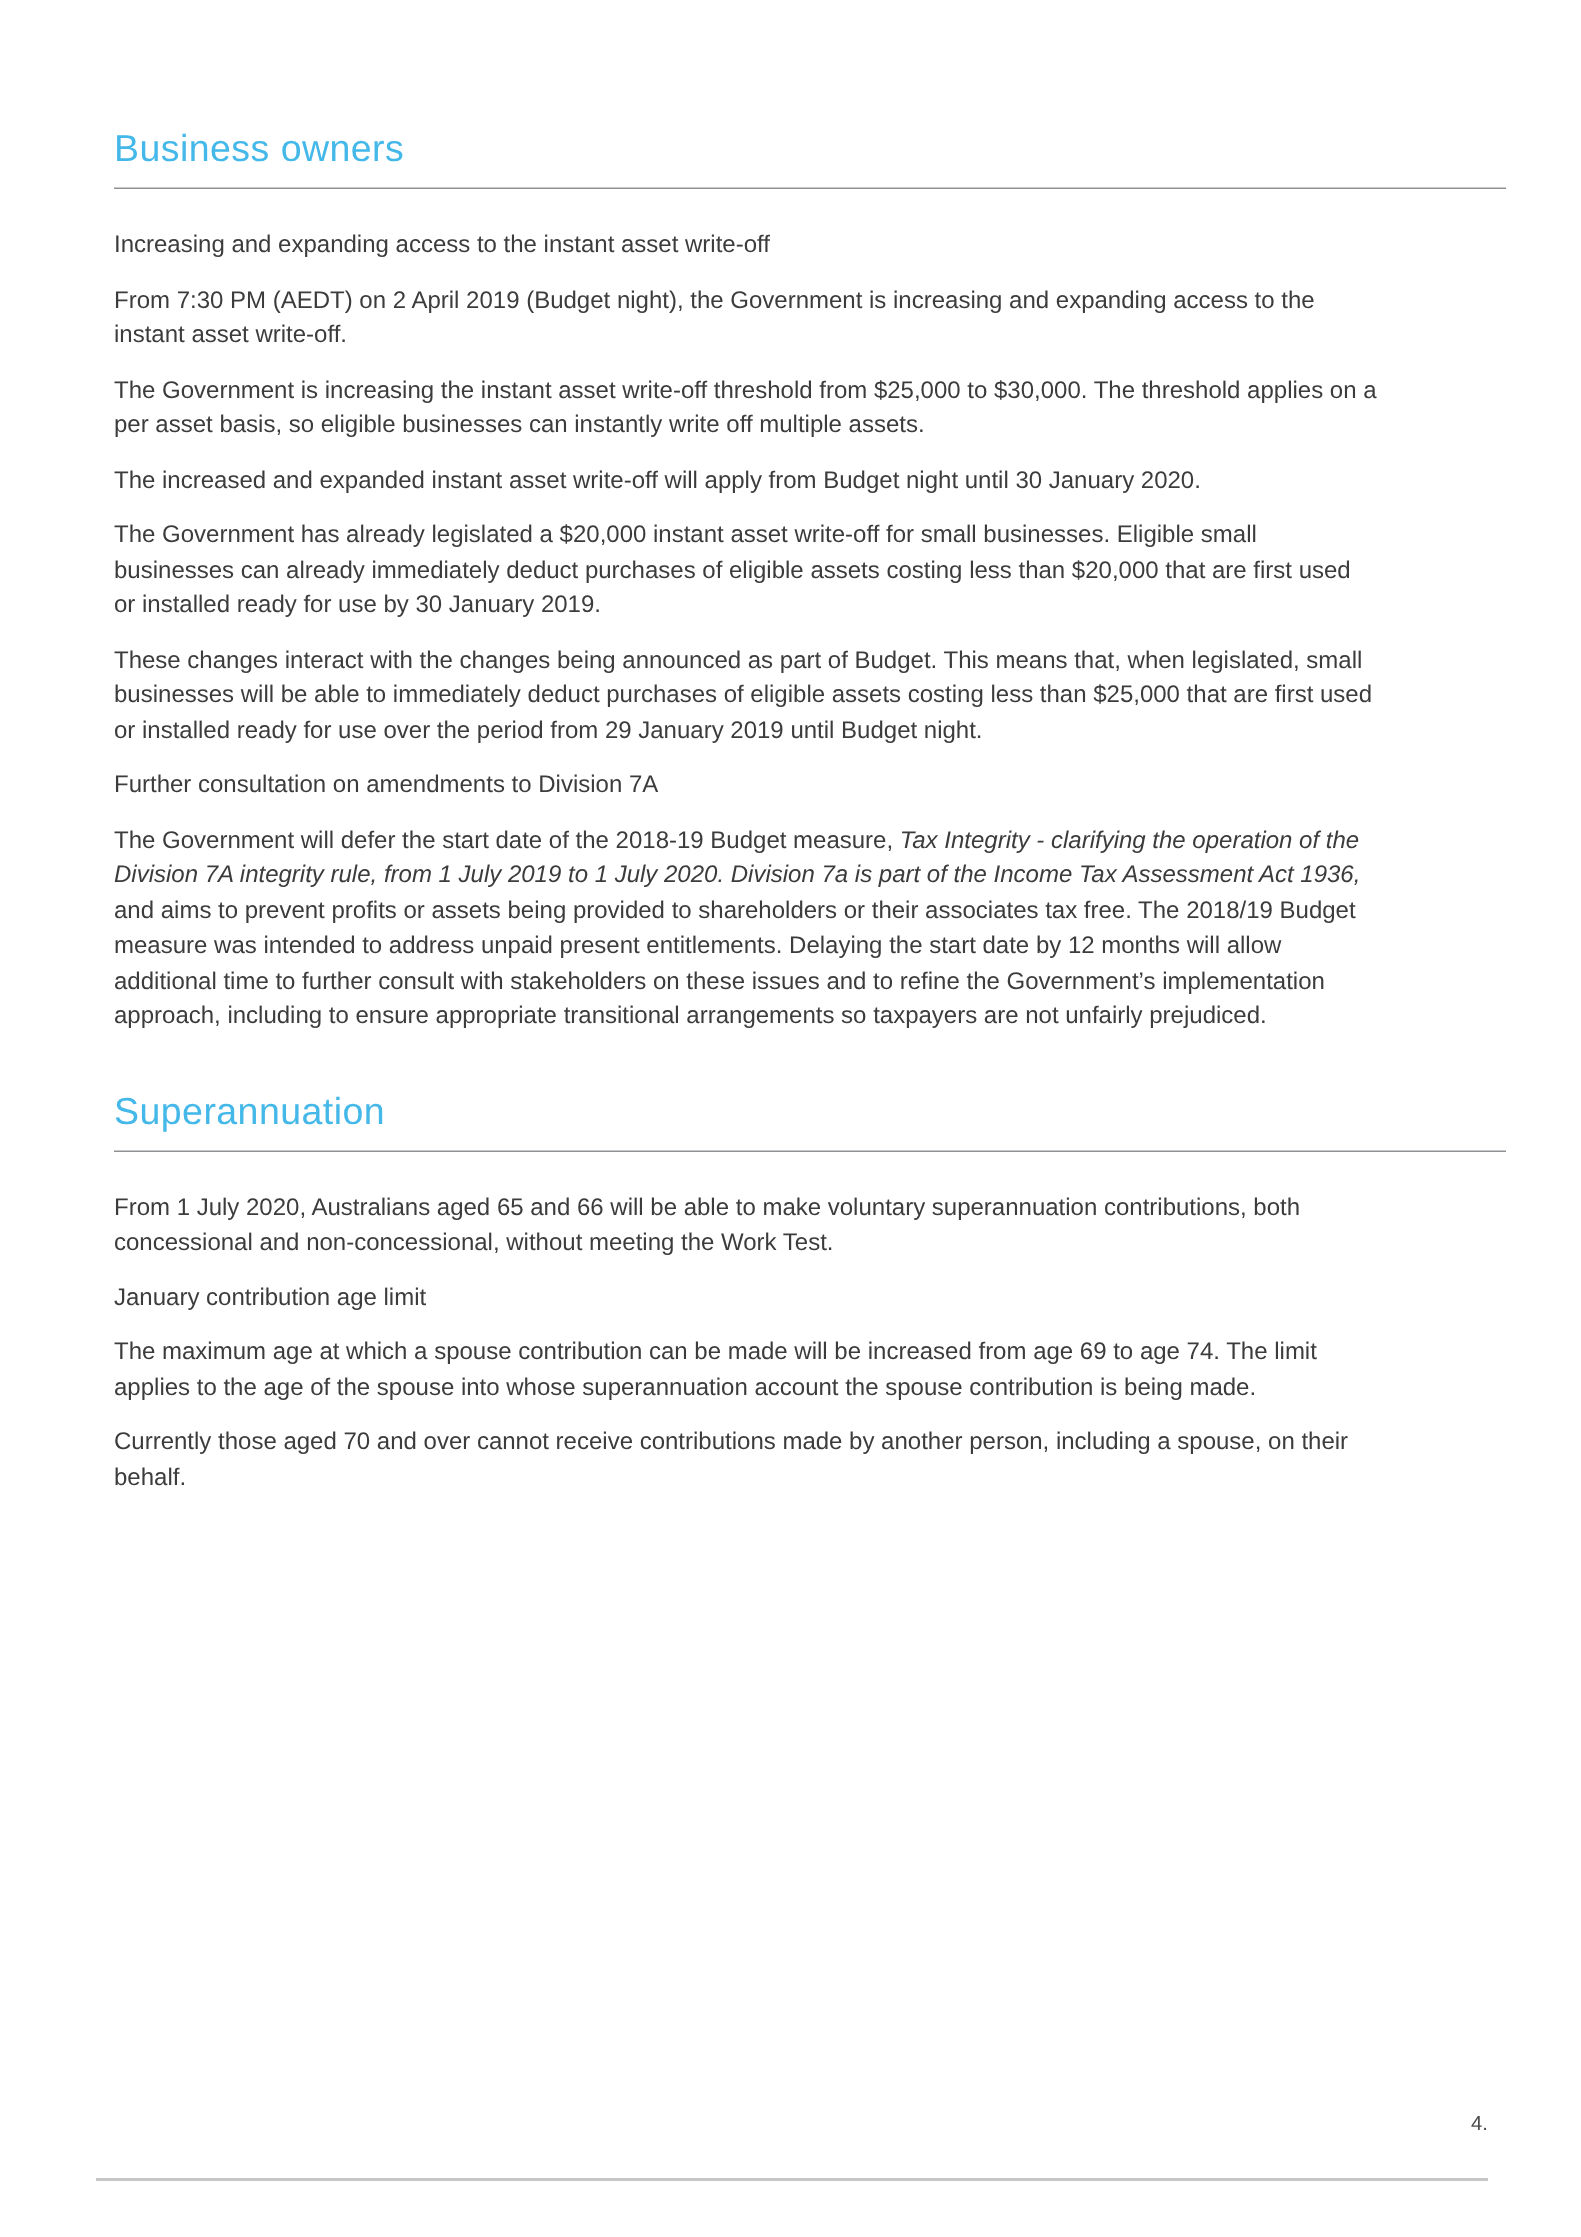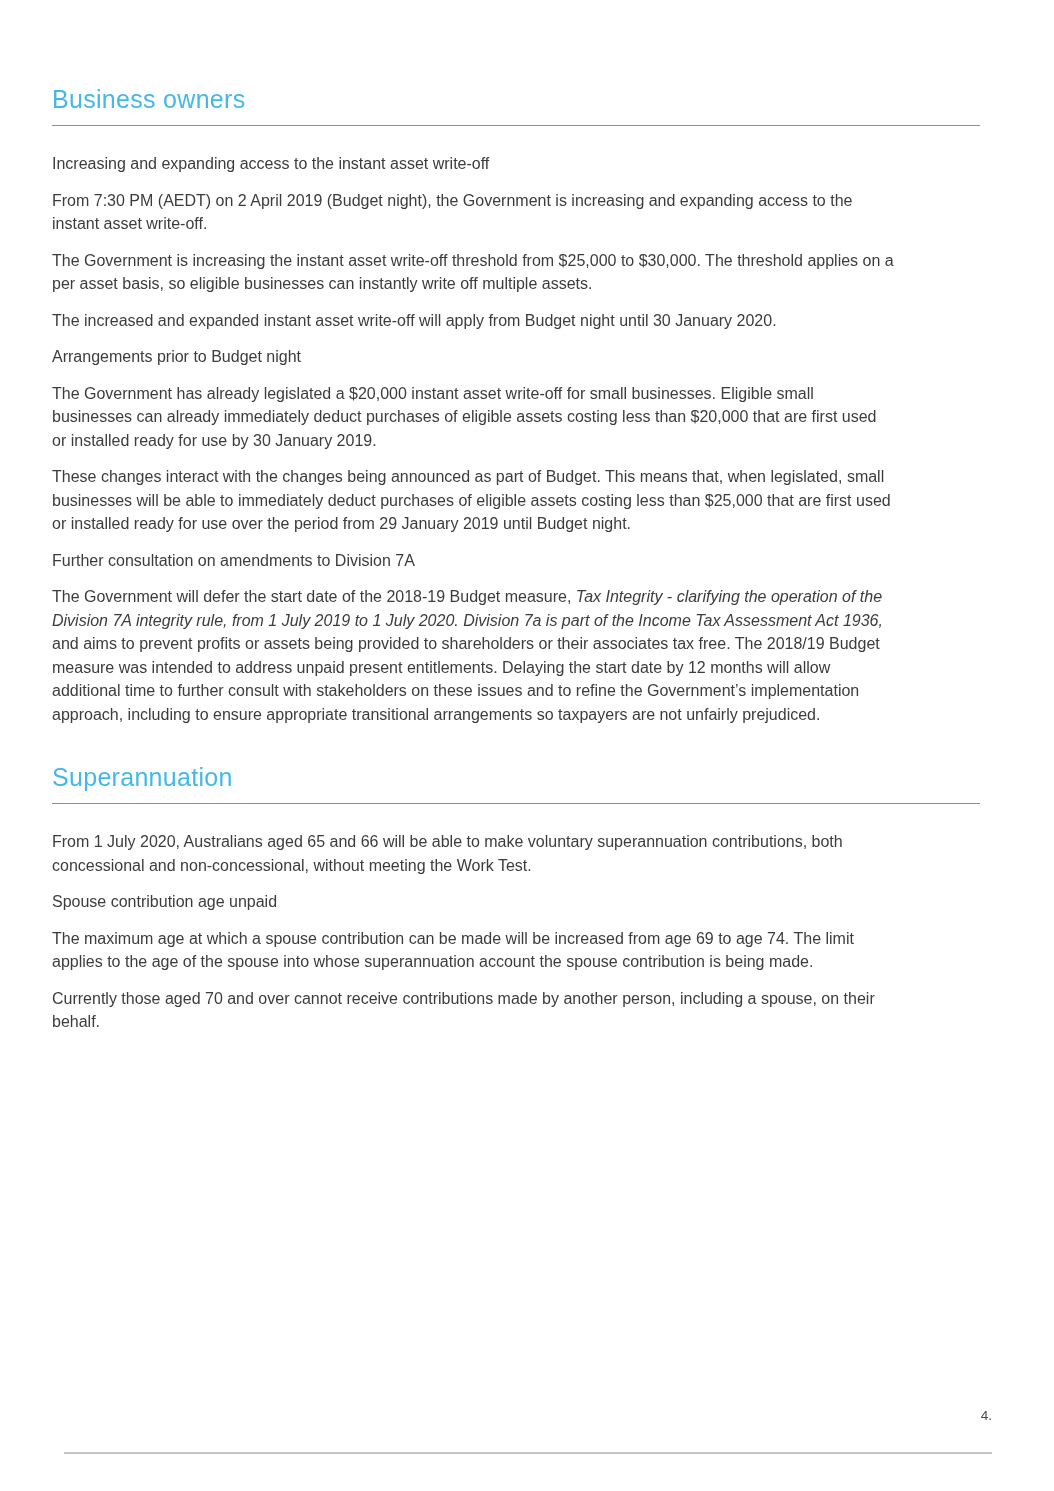--- a/index.html
+++ b/index.html
@@ -10,21 +10,21 @@
   .page {
     position: relative;
     width: 1054px;
     height: 1491px;
     background: #ffffff;
     font-family: "Liberation Sans", sans-serif;
     overflow: hidden;
   }
   .content {
     position: absolute;
-    left: 52px;
+    left: 76px;
     top: 84px;
     width: 928px;
   }
   section + section {
     margin-top: 36px;
   }
   .section-title {
     font-size: 25px;
     font-weight: 300;
     letter-spacing: 0.3px;
@@ -73,30 +73,29 @@
 
 <div class="page">
   <main class="content" id="content">
       <section>
         <h1 class="section-title">Business owners</h1>
         <hr class="section-rule">
         <p class="subheading">Increasing and expanding access to the instant asset write-off</p>
         <p class="para">From 7:30 PM (AEDT) on 2 April 2019 (Budget night), the Government is increasing and expanding access to the instant asset write-off.</p>
         <p class="para">The Government is increasing the instant asset write-off threshold from $25,000 to $30,000. The threshold applies on a per asset basis, so eligible businesses can instantly write off multiple assets.</p>
         <p class="para">The increased and expanded instant asset write-off will apply from Budget night until 30 January 2020.</p>
-        <p class="subheading">Arrangements prior to Budget night</p>
         <p class="para">The Government has already legislated a $20,000 instant asset write-off for small businesses. Eligible small businesses can already immediately deduct purchases of eligible assets costing less than $20,000 that are first used or installed ready for use by 30 January 2019.</p>
         <p class="para">These changes interact with the changes being announced as part of Budget. This means that, when legislated, small businesses will be able to immediately deduct purchases of eligible assets costing less than $25,000 that are first used or installed ready for use over the period from 29 January 2019 until Budget night.</p>
         <p class="subheading">Further consultation on amendments to Division 7A</p>
         <p class="para"><span>The Government will defer the start date of the 2018-19 Budget measure, </span><em>Tax Integrity - clarifying the operation of the Division 7A integrity rule, from 1 July 2019 to 1 July 2020. Division 7a is part of the Income Tax Assessment Act 1936,</em><span> and aims to prevent profits or assets being provided to shareholders or their associates tax free. The 2018/19 Budget measure was intended to address unpaid present entitlements. Delaying the start date by 12 months will allow additional time to further consult with stakeholders on these issues and to refine the Government’s implementation approach, including to ensure appropriate transitional arrangements so taxpayers are not unfairly prejudiced.</span></p>
       </section>
       <section>
         <h1 class="section-title">Superannuation</h1>
         <hr class="section-rule">
         <p class="para">From 1 July 2020, Australians aged 65 and 66 will be able to make voluntary superannuation contributions, both concessional and non-concessional, without meeting the Work Test.</p>
-        <p class="subheading">Spouse contribution age unpaid</p>
+        <p class="subheading">January contribution age limit</p>
         <p class="para">The maximum age at which a spouse contribution can be made will be increased from age 69 to age 74. The limit applies to the age of the spouse into whose superannuation account the spouse contribution is being made.</p>
         <p class="para">Currently those aged 70 and over cannot receive contributions made by another person, including a spouse, on their behalf.</p>
       </section>
     </main>
   <span class="page-number">4.</span>
   <div class="footer-rule"></div>
 </div>
 
 </body></html>

